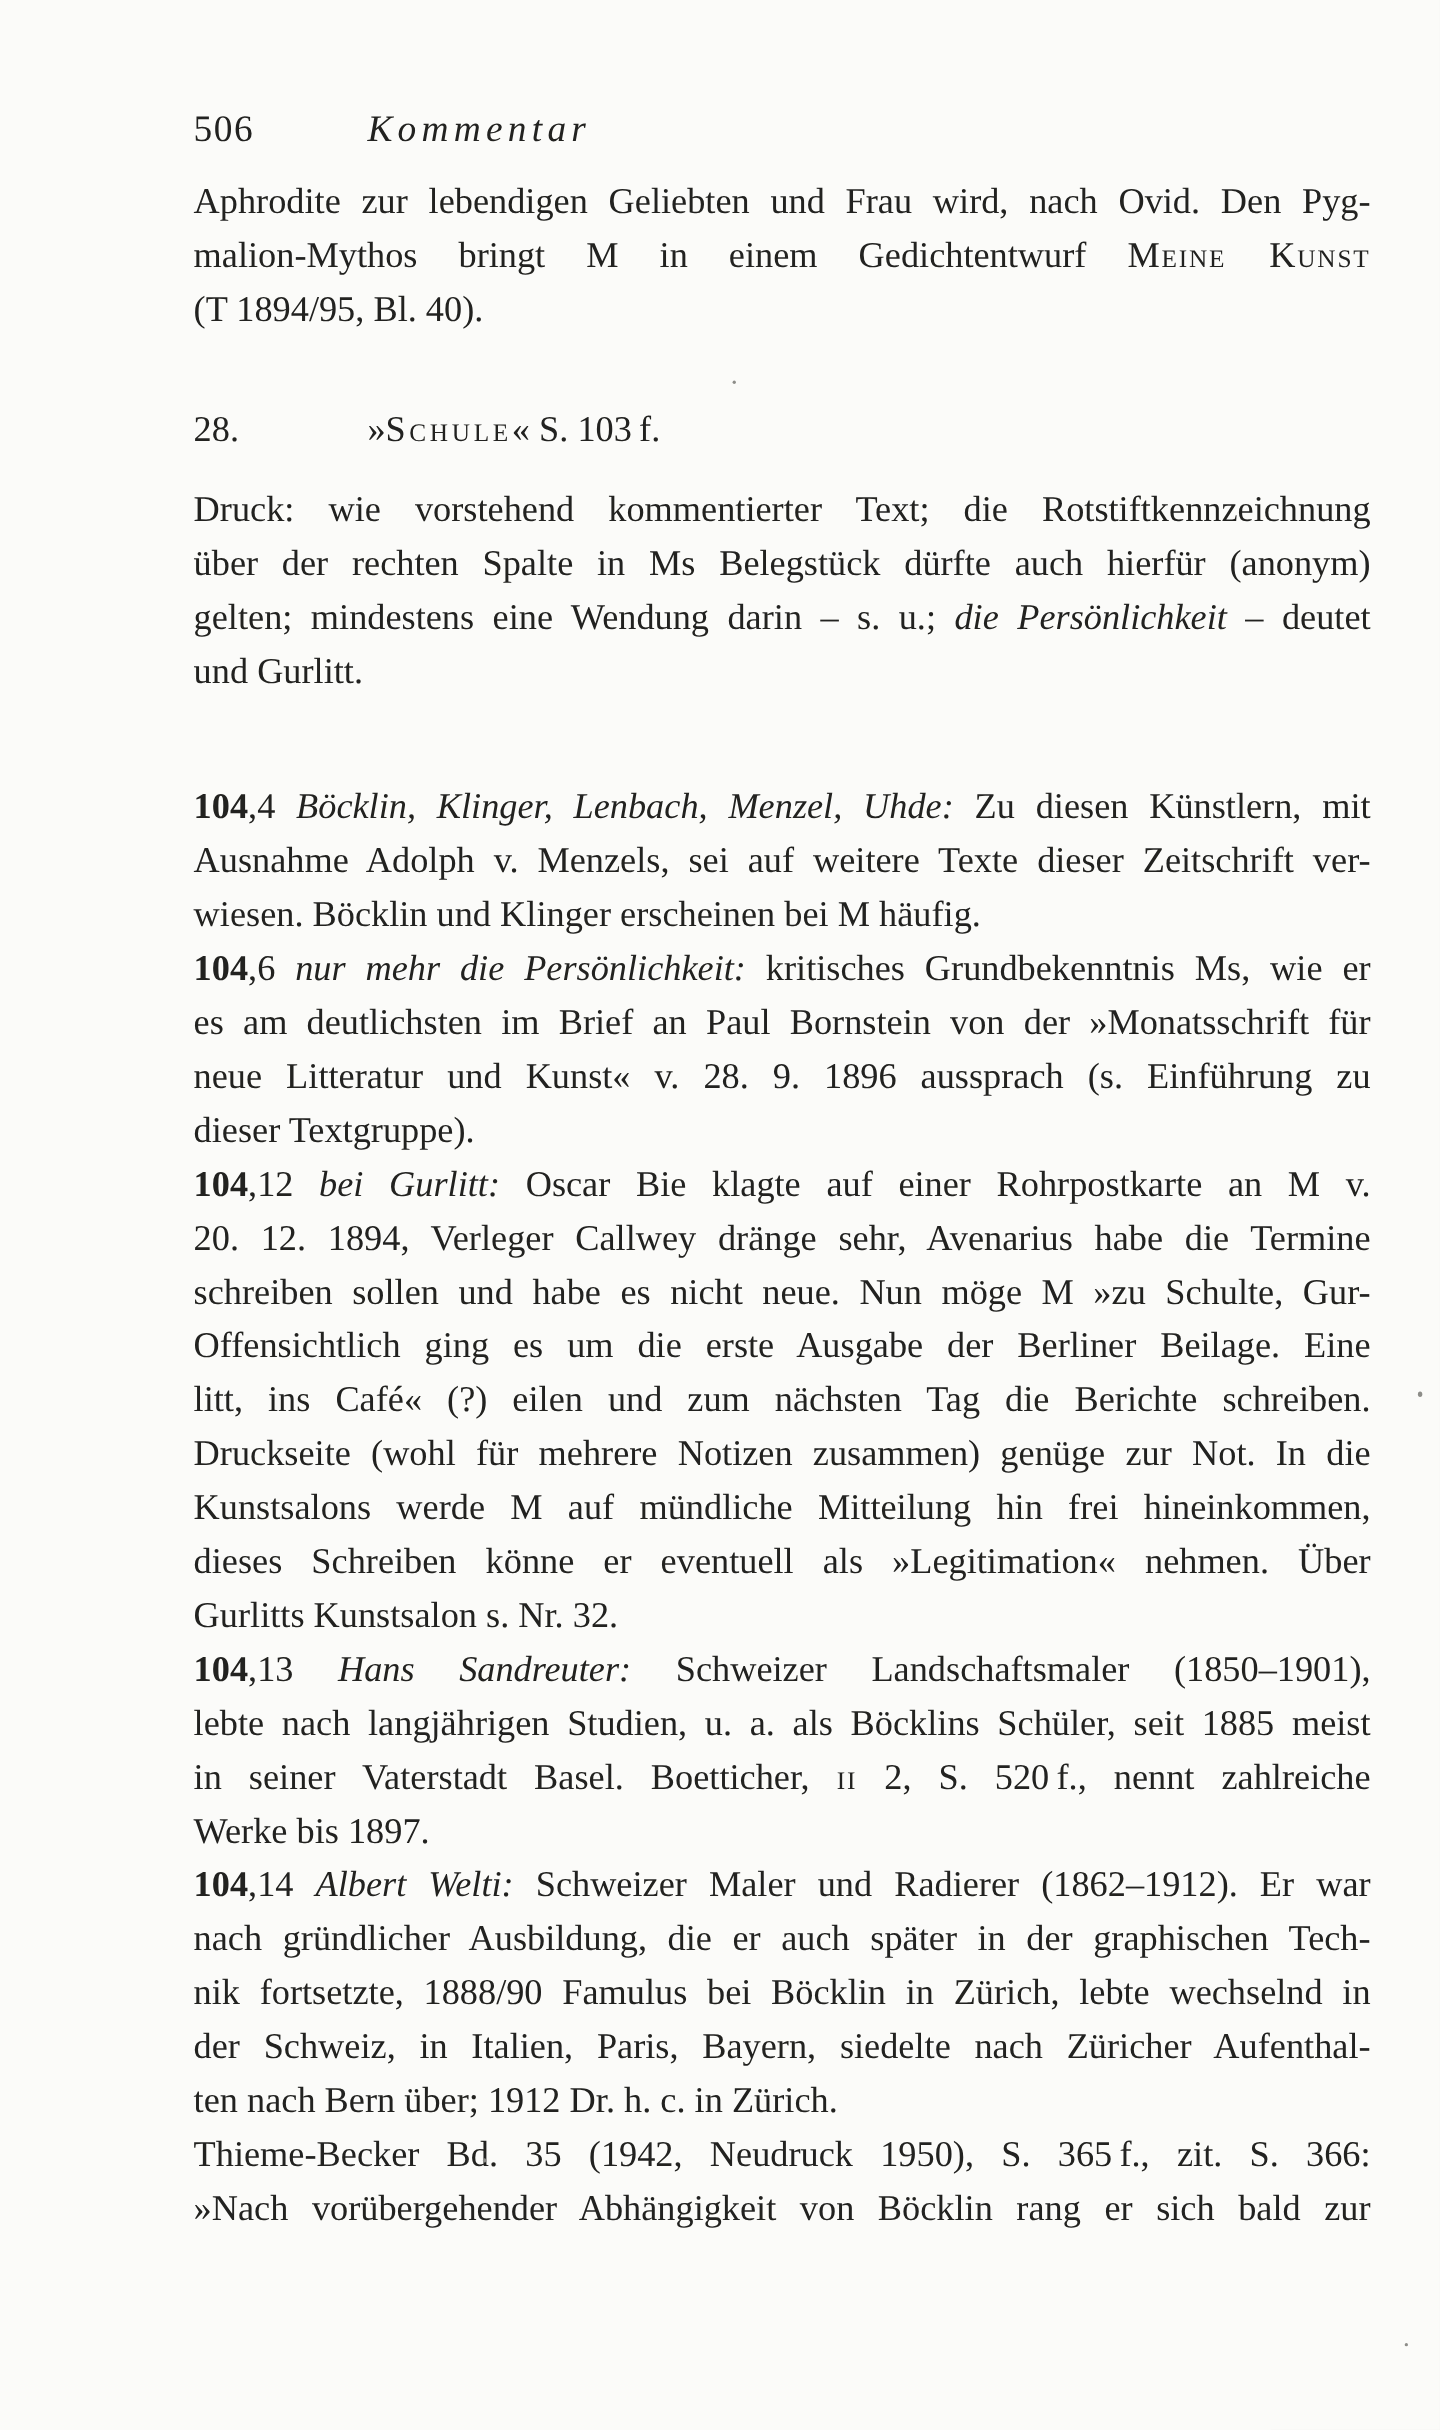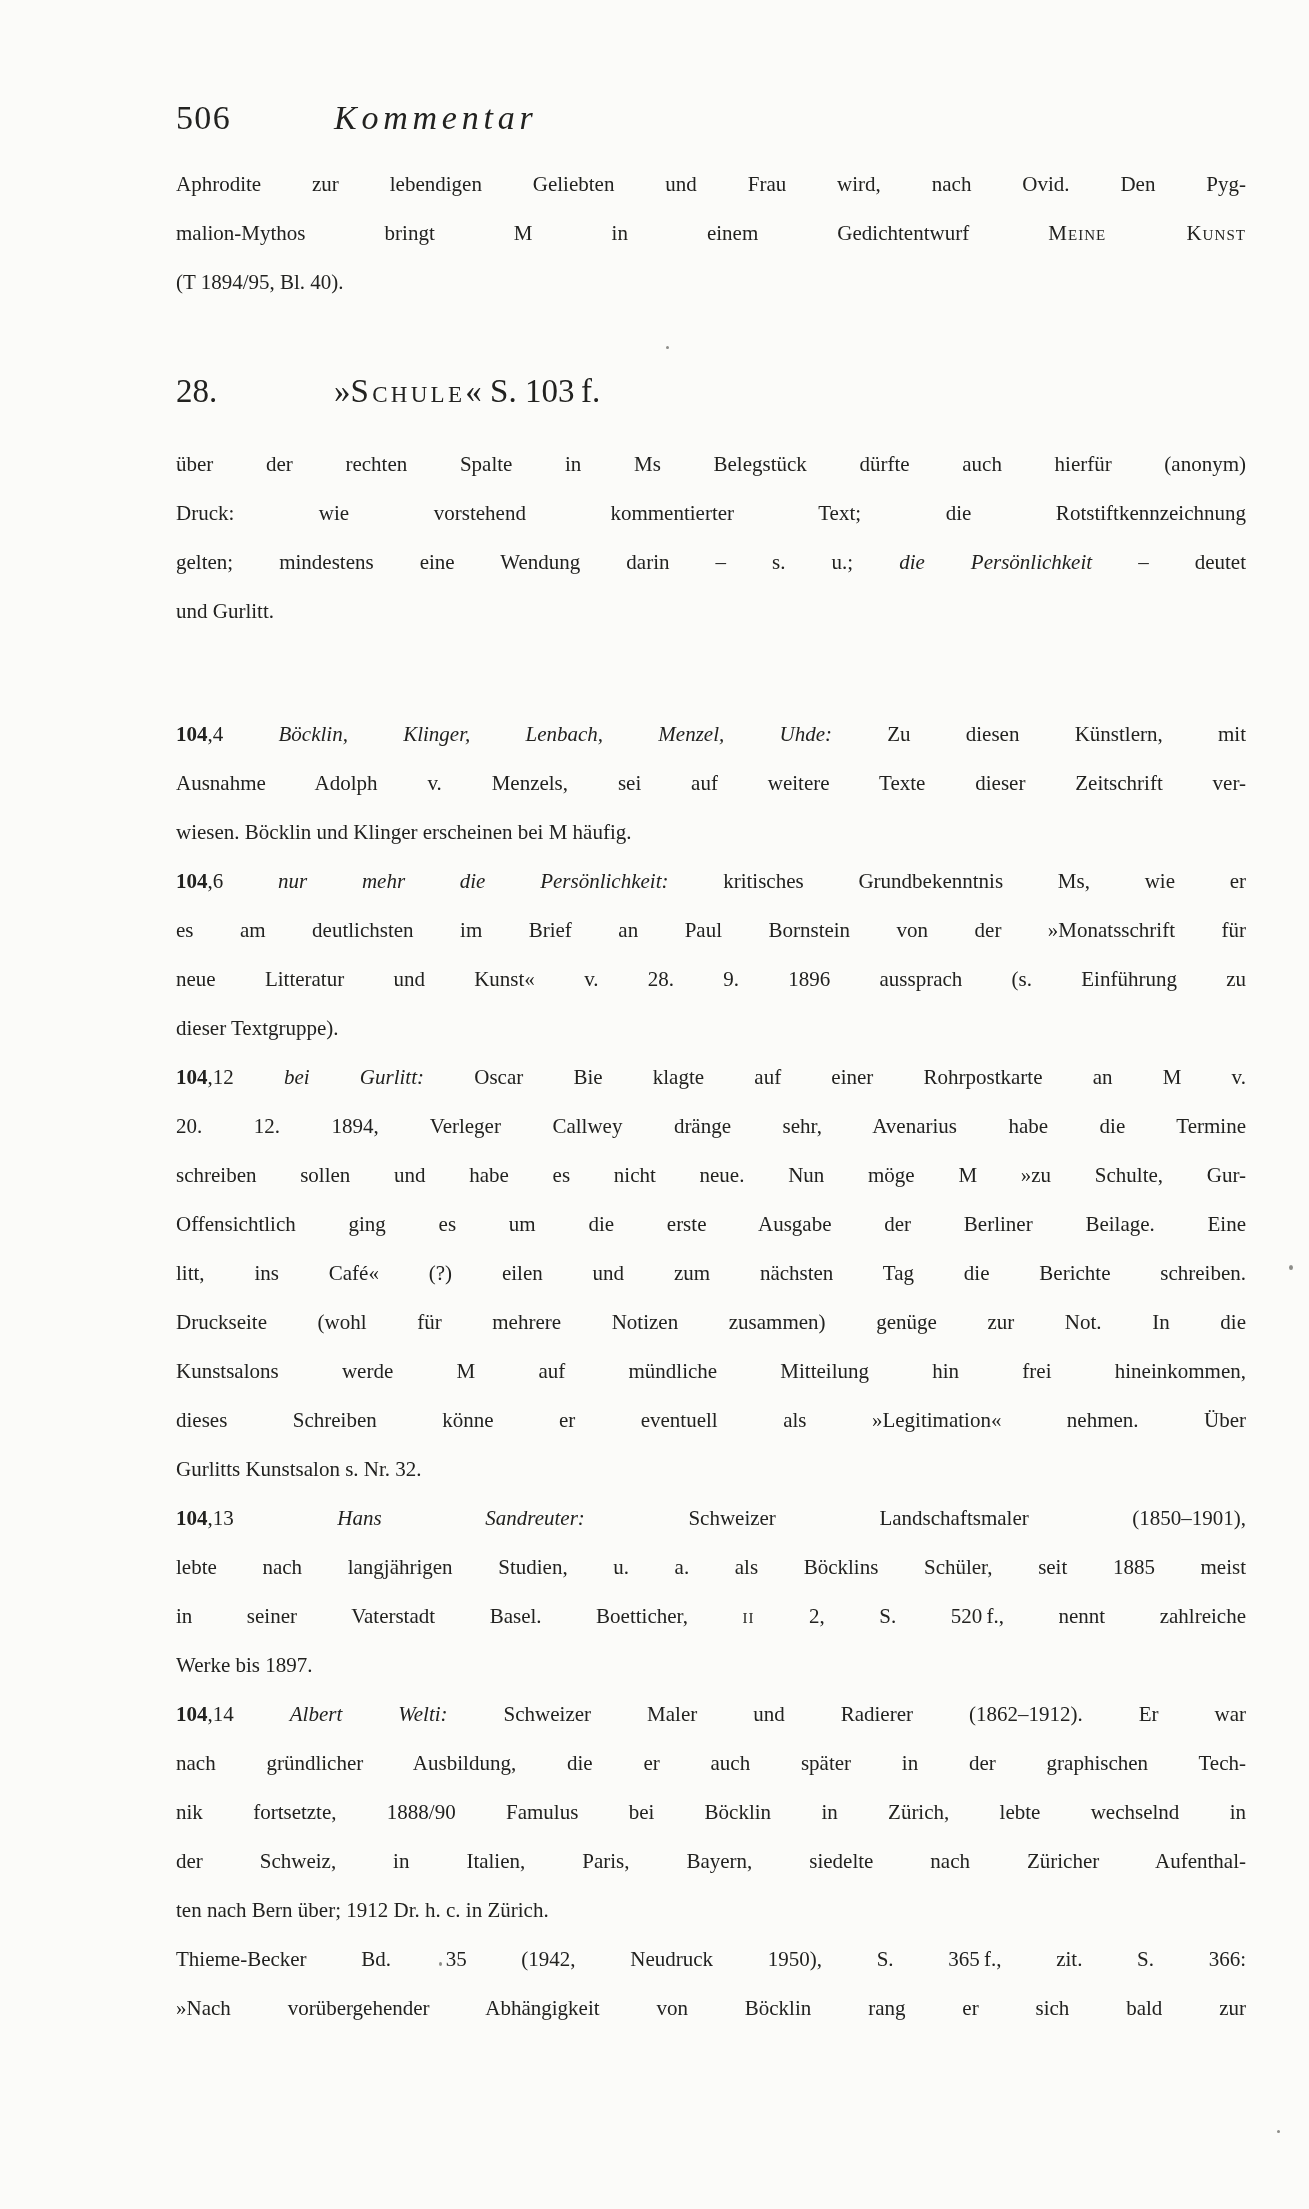--- a/index.html
+++ b/index.html
@@ -35,21 +35,21 @@
     letter-spacing: 0.04em;
   }
   #running-head-title {
     position: absolute;
     left: 158px;
     font-style: italic;
     letter-spacing: 0.14em;
   }
   
   .block {
-    font-size: 21px;
+    font-size: 33px;
     line-height: 49px;
   }
   .line {
     display: block;
     height: 49px;
     text-align: justify;
     text-align-last: justify;
     -moz-text-align-last: justify;
   }
   .line.end {
@@ -90,22 +90,22 @@
       <div class="line"><span>malion-Mythos bringt M in einem Gedichtentwurf </span><span class="sc">Meine Kunst</span></div>
       <div class="line end"><span>(T 1894/95, Bl. 40).</span></div>
     </div>
 
   <div class="col" id="entry-heading" style="top:367px">
     <span id="entry-number">28.</span>
     <span id="entry-title"><span>»</span><span class="sc">Schule</span><span>« S. 103 f.</span></span>
   </div>
 
   <div class="col block" style="top:440px">
+      <div class="line"><span>Druck: wie vorstehend kommentierter Text; die Rotstiftkennzeichnung</span></div>
       <div class="line"><span>über der rechten Spalte in Ms Belegstück dürfte auch hierfür (anonym)</span></div>
-      <div class="line"><span>Druck: wie vorstehend kommentierter Text; die Rotstiftkennzeichnung</span></div>
       <div class="line"><span>gelten; mindestens eine Wendung darin – s. u.; </span><span class="i">die Persönlichkeit</span><span> – deutet</span></div>
       <div class="line end"><span>und Gurlitt.</span></div>
     </div>
 
   <div class="col block" style="top:710px">
       <div class="line"><span class="b">104</span><span>,4 </span><span class="i">Böcklin, Klinger, Lenbach, Menzel, Uhde:</span><span> Zu diesen Künstlern, mit</span></div>
       <div class="line"><span>Ausnahme Adolph v. Menzels, sei auf weitere Texte dieser Zeitschrift ver-</span></div>
       <div class="line end"><span>wiesen. Böcklin und Klinger erscheinen bei M häufig.</span></div>
     </div>
 

